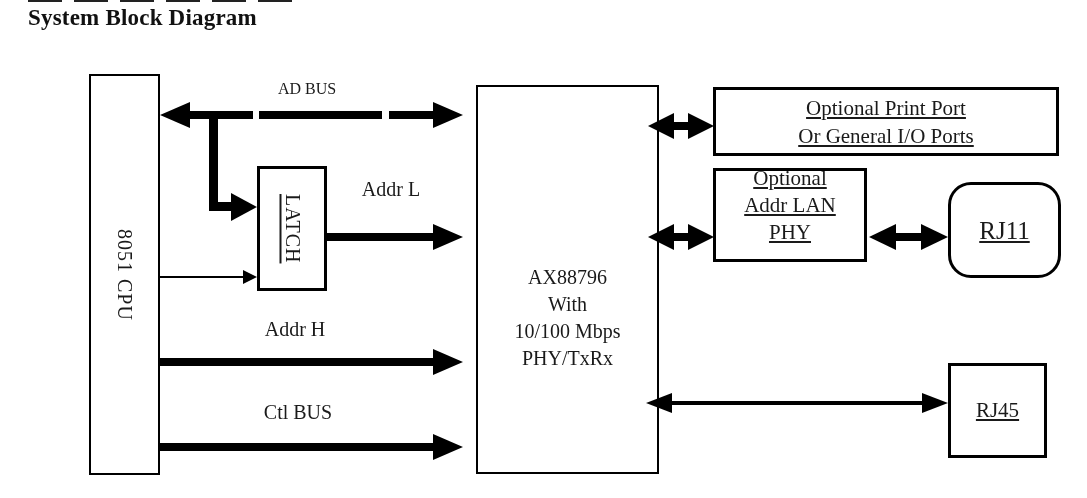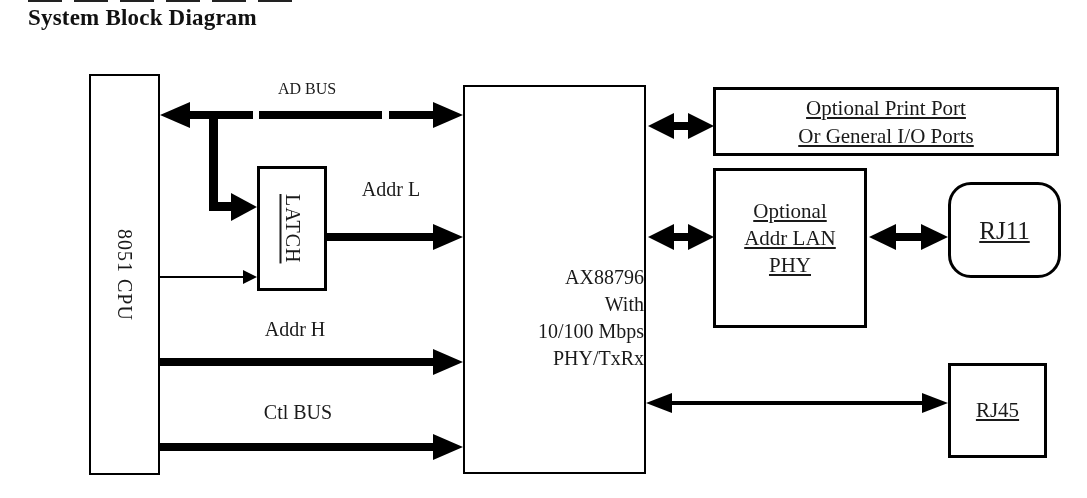--- a/index.html
+++ b/index.html
@@ -68,33 +68,33 @@
   <div id="title" class="abs">System Block Diagram</div>
 
   <div class="box" style="left:89px; top:74px; width:71px; height:401px;">
     <span class="vtext">8051 CPU</span>
   </div>
 
   <div class="box thick" style="left:257px; top:166px; width:70px; height:125px;">
     <span class="vtext">LATCH</span>
   </div>
 
-  <div class="box" style="left:463px; top:85px; width:183px; height:389px; justify-content:center; padding-top:76px;align-items:flex-end;">
+  <div class="box" style="left:476px; top:85px; width:183px; height:389px; justify-content:center; padding-top:76px;">
     <div>AX88796</div>
     <div>With</div>
     <div>10/100 Mbps</div>
     <div>PHY/TxRx</div>
   </div>
 
   <div class="box thick" style="left:713px; top:87px; width:346px; height:69px; font-size:21px; line-height:28px;">
     <div>Optional Print Port</div>
     <div>Or General I/O Ports</div>
   </div>
 
-  <div class="box thick" style="left:713px; top:168px; width:154px; height:160px; padding-bottom:20px; font-size:21px;">
+  <div class="box thick" style="left:713px; top:168px; width:154px; height:94px; padding-bottom:20px; font-size:21px;">
     <div>Optional</div>
     <div>Addr LAN</div>
     <div>PHY</div>
   </div>
 
   <div class="box thick" style="left:948px; top:182px; width:113px; height:96px; font-size:25px;border-radius:23px;">
     <div>RJ11</div>
   </div>
 
   <div class="box thick" style="left:948px; top:363px; width:99px; height:95px; font-size:21px;">

